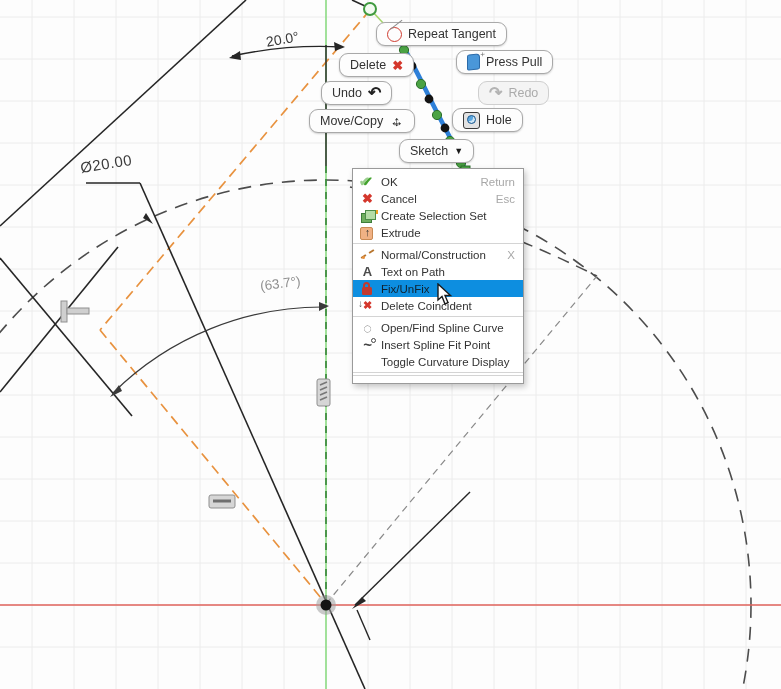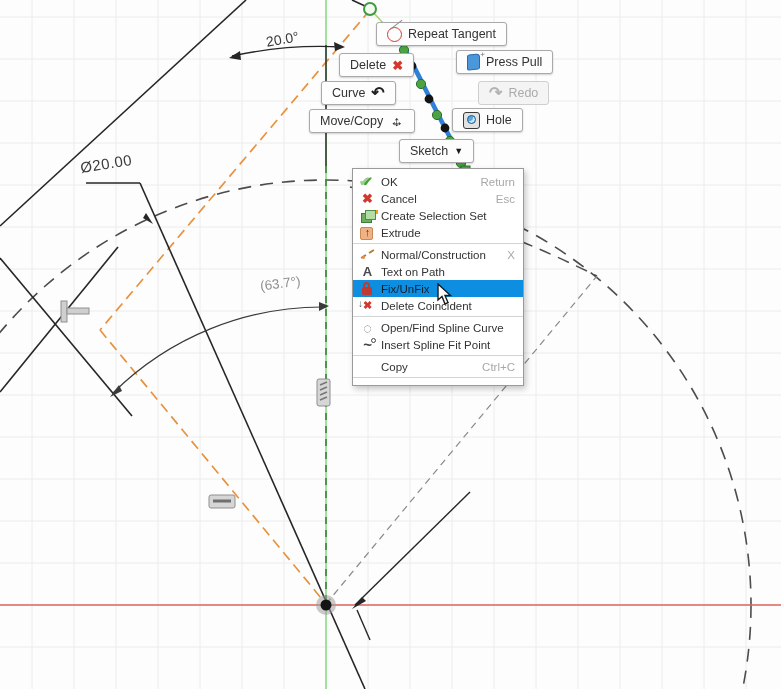--- a/index.html
+++ b/index.html
@@ -9,21 +9,21 @@
 
   
   .dim-label{position:absolute;color:#3c3c3c;white-space:nowrap;cursor:default;}
   #dia-label{left:80px;top:155px;font-size:15px;transform:rotate(-9deg);letter-spacing:.5px;}
   #angle-label{left:266px;top:31px;font-size:14px;transform:rotate(-10deg);}
   #ref-angle-label{left:260px;top:276px;font-size:13.5px;color:#8f8f8f;transform:rotate(-7deg);}
 
   
   .mk-btn{position:absolute;display:inline-flex;align-items:center;gap:6px;
           padding:3px 10px;height:16px;background:#fdfdfd;border:1px solid #a9a9a9;
-          border-radius:3px;box-shadow:0 1px 2px rgba(0,0,0,.18);
+          border-radius:9px;box-shadow:0 1px 2px rgba(0,0,0,.18);
           font-size:12.5px;color:#333;cursor:pointer;z-index:30;white-space:nowrap;}
   .mk-btn.disabled{background:#f4f4f4;border-color:#cfcfcf;color:#ababab;box-shadow:none;}
   #btn-repeat-tangent{left:376px;top:22px}
   #btn-delete{left:339px;top:53px}
   #btn-press-pull{left:456px;top:50px}
   #btn-undo{left:321px;top:81px}
   #btn-redo{left:478px;top:81px}
   #btn-move-copy{left:309px;top:109px}
   #btn-hole{left:452px;top:108px}
   #btn-sketch{left:399px;top:139px}
@@ -217,21 +217,21 @@
       </div>
       <div class="mk-btn" id="btn-delete">
         <span>Delete</span>
         <span class="bi delete-x-icon">✖</span>
       </div>
       <div class="mk-btn" id="btn-press-pull">
         <span class="bi press-pull-icon"></span>
         <span>Press Pull</span>
       </div>
       <div class="mk-btn" id="btn-undo">
-        <span>Curve</span>
+        <span>Undo</span>
         <span class="bi undo-arrow-icon">↶</span>
       </div>
       <div class="mk-btn disabled" id="btn-redo">
         <span class="bi redo-arrow-icon">↷</span>
         <span>Redo</span>
       </div>
       <div class="mk-btn" id="btn-move-copy">
         <span>Move/Copy</span>
         <span class="bi move-icon"></span>
       </div>
@@ -284,25 +284,24 @@
       </div>
       <div class="mi-sep"></div>
       <div class="mi">
         <span class="mi-icon icon-spline-circle-icon">◌</span>
         <span class="mi-label">Open/Find Spline Curve</span>
       </div>
       <div class="mi">
         <span class="mi-icon icon-spline-point-icon">~</span>
         <span class="mi-label">Insert Spline Fit Point</span>
       </div>
+      <div class="mi">
+        <span class="mi-icon icon-none"></span>
+        <span class="mi-label">Toggle Curvature Display</span>
+      </div>
       <div class="mi-sep"></div>
-      <div class="mi">
-        <span class="mi-icon icon-none"></span>
-        <span class="mi-label">Copy</span>
-        <span class="mi-shortcut">Ctrl+C</span>
-      </div>
       <div class="mi-sep"></div>
     </div>
 
   <svg id="mouse-cursor" width="18" height="24" viewBox="0 0 18 24">
     <polygon points="1,1 1,17 5,13.5 8,21 11,19.6 8,12.5 13.5,12.5" fill="#fff" stroke="#1a1a1a" stroke-width="1.4"></polygon>
   </svg>
 </div>
 
 </body></html>

